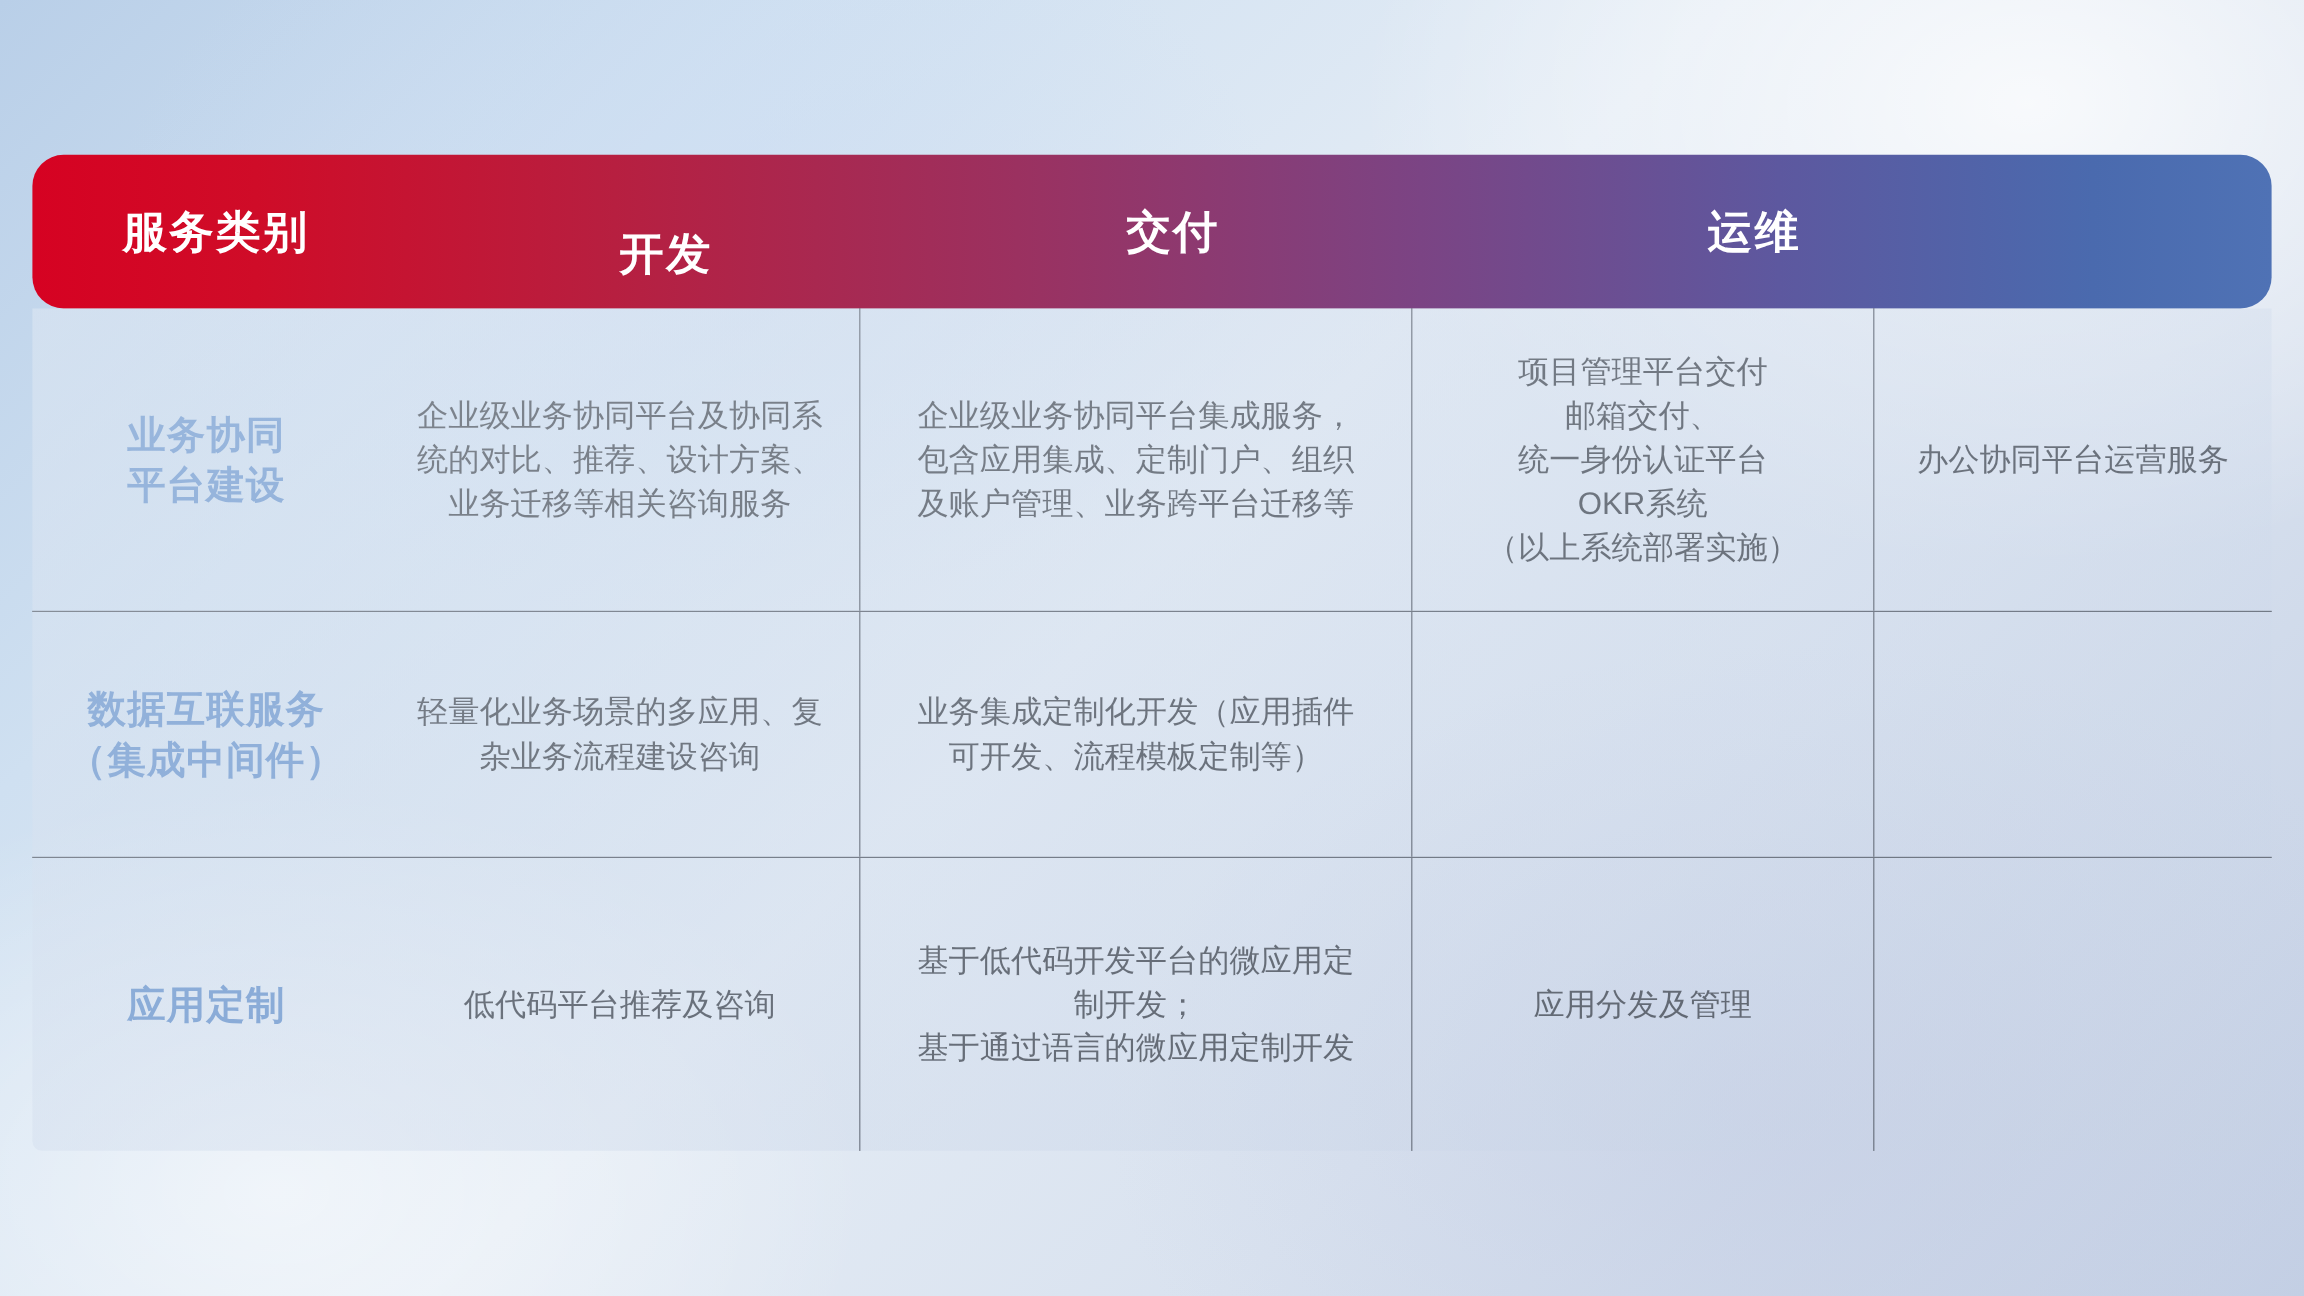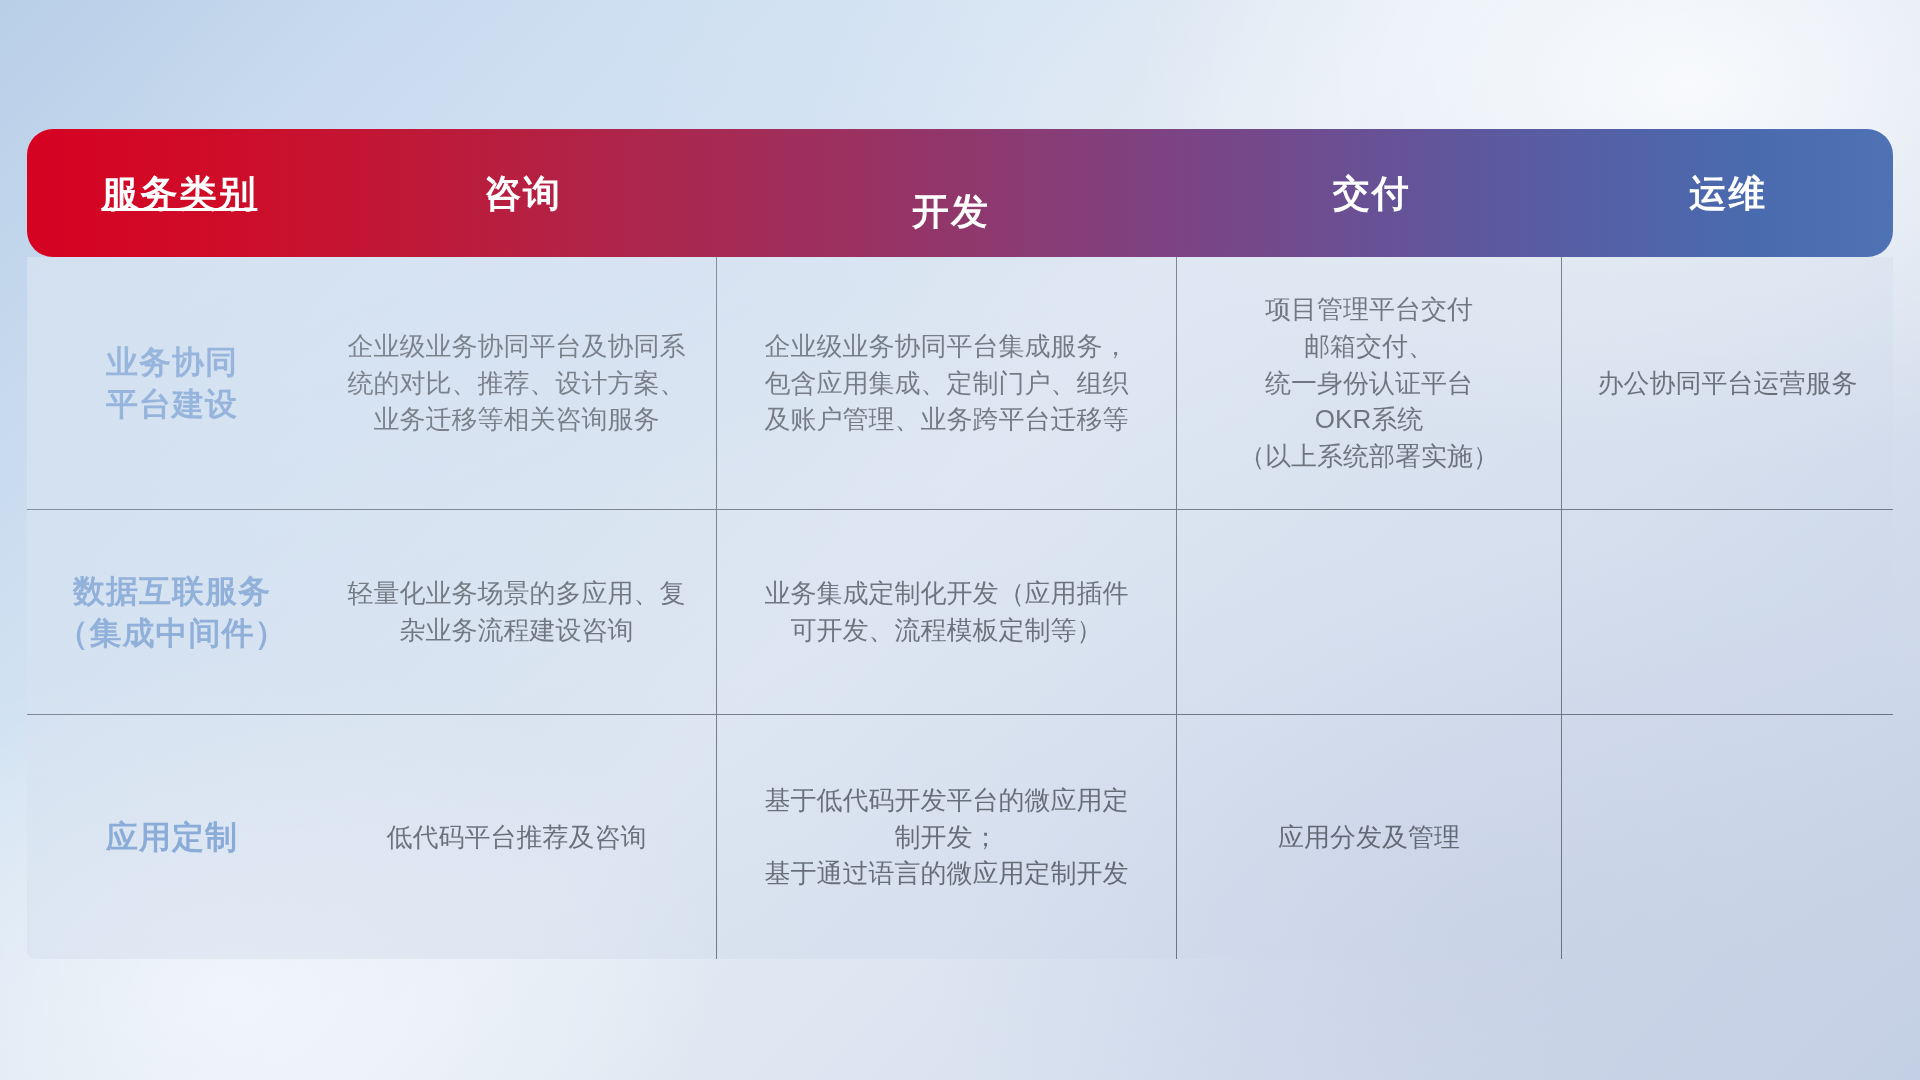--- a/index.html
+++ b/index.html
@@ -54,25 +54,25 @@
   }
   .th {
     color: #ffffff;
     font-size: 37px;
     font-weight: bold;
     letter-spacing: 2px;
     text-align: center;
     line-height: 1;
     white-space: nowrap;
   }
-  .th-0 { width: 290px; padding-left: 8px; text-decoration: underline; }
+  .th-0 { width: 290px; padding-left: 8px; }
   .th-1 { width: 400px; }
   .th-2 { width: 460px; margin-top: 36px; }
   .th-3 { width: 385px; }
-  .th-4 { width: 331px; }
+  .th-4 { width: 331px; text-align: right; }
 
   
   .tbody {
     position: relative;
     background: transparent;
   }
   .trow {
     display: flex;
     width: 1866px;
     box-sizing: border-box;
@@ -129,21 +129,20 @@
 </style>
 </head>
 <body>
 
 <div id="stage">
 
   <div class="table-wrap">
 
     <div class="thead">
       <div class="th th-0">服务类别</div>
-      <div class="th th-1">咨询</div>
       <div class="th th-2">开发</div>
       <div class="th th-3">交付</div>
       <div class="th th-4">运维</div>
     </div>
 
     <div class="tbody">
       <div class="body-bg"></div>
 
       <div class="trow r1">
         <div class="td c0 rowlabel">业务协同

